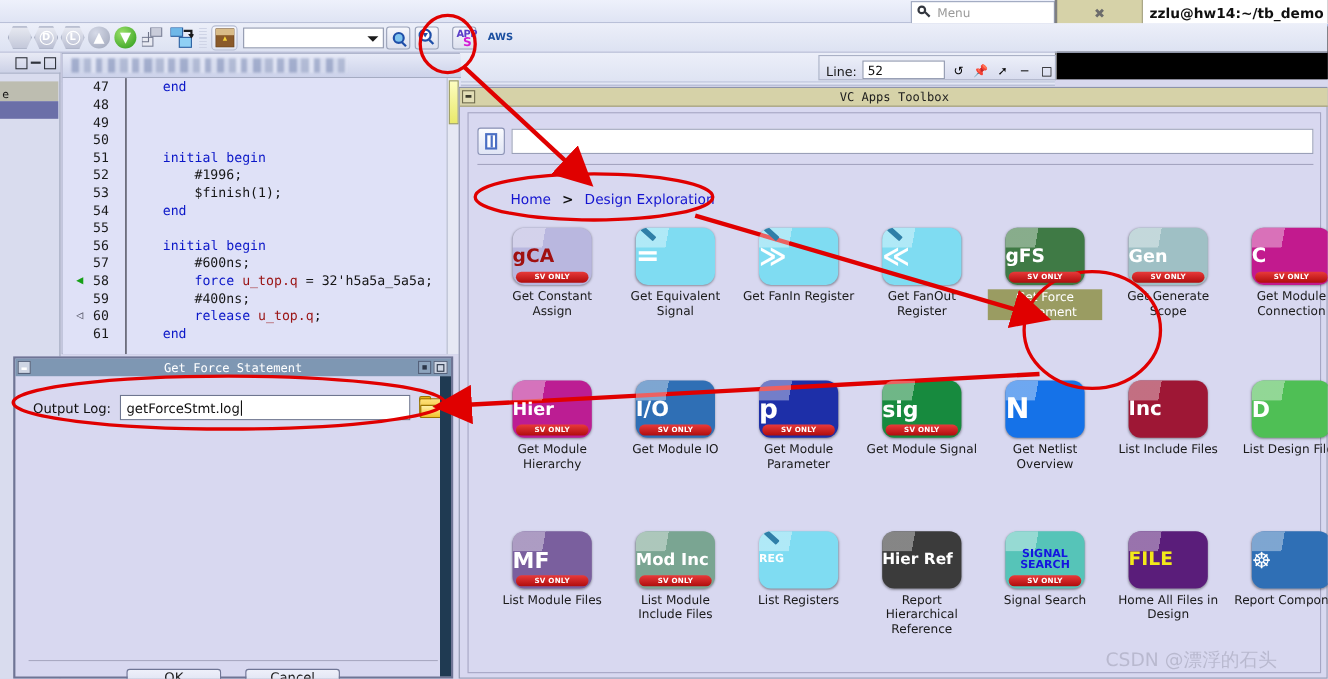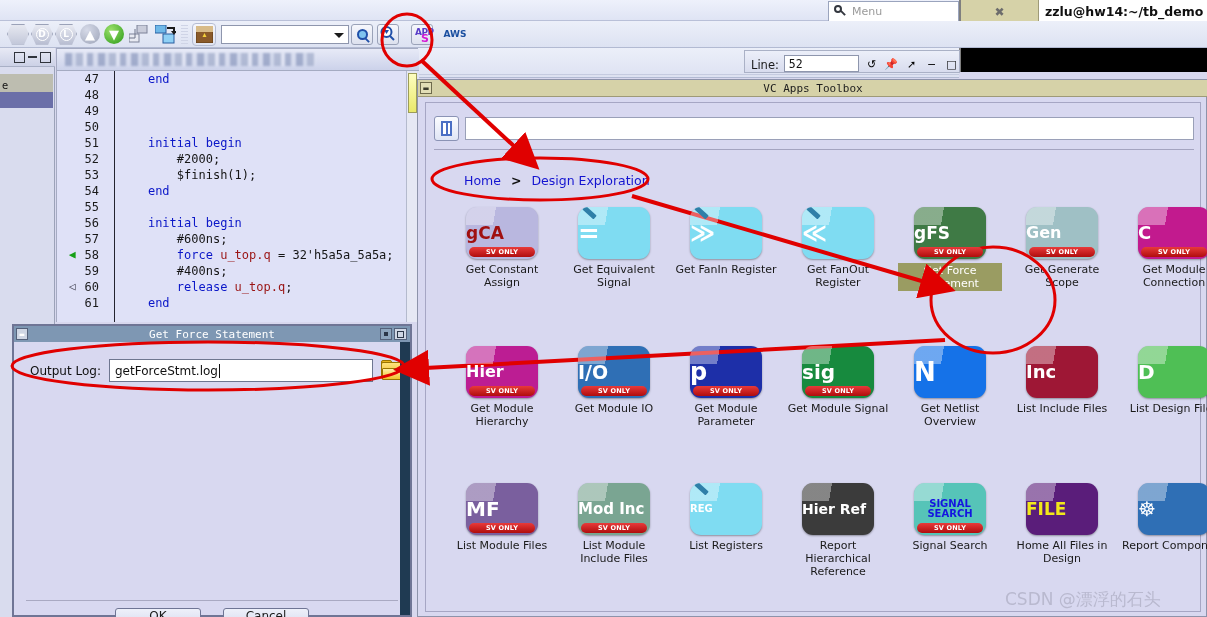--- a/index.html
+++ b/index.html
@@ -404,21 +404,21 @@
       <div class="blurtext"></div>
     </div>
     <div class="ed-body">
       <div class="gutter"></div>
       <div id="code-lines">
           <div class="cline" style="position: relative; height: 16px;"><span class="lnum">47</span><span style="margin-left: 62px; white-space: pre;"><span class="pl">    </span><span class="kw">end</span></span></div>
           <div class="cline" style="position: relative; height: 16px;"><span class="lnum">48</span><span style="margin-left: 62px; white-space: pre;"></span></div>
           <div class="cline" style="position: relative; height: 16px;"><span class="lnum">49</span><span style="margin-left: 62px; white-space: pre;"></span></div>
           <div class="cline" style="position: relative; height: 16px;"><span class="lnum">50</span><span style="margin-left: 62px; white-space: pre;"></span></div>
           <div class="cline" style="position: relative; height: 16px;"><span class="lnum">51</span><span style="margin-left: 62px; white-space: pre;"><span class="pl">    </span><span class="kw">initial begin</span></span></div>
-          <div class="cline" style="position: relative; height: 16px;"><span class="lnum">52</span><span style="margin-left: 62px; white-space: pre;"><span class="pl">        #2000;</span></span></div>
+          <div class="cline" style="position: relative; height: 16px;"><span class="lnum">52</span><span style="margin-left: 62px; white-space: pre;"><span class="pl">        #1996;</span></span></div>
           <div class="cline" style="position: relative; height: 16px;"><span class="lnum">53</span><span style="margin-left: 62px; white-space: pre;"><span class="pl">        $finish(1);</span></span></div>
           <div class="cline" style="position: relative; height: 16px;"><span class="lnum">54</span><span style="margin-left: 62px; white-space: pre;"><span class="pl">    </span><span class="kw">end</span></span></div>
           <div class="cline" style="position: relative; height: 16px;"><span class="lnum">55</span><span style="margin-left: 62px; white-space: pre;"></span></div>
           <div class="cline" style="position: relative; height: 16px;"><span class="lnum">56</span><span style="margin-left: 62px; white-space: pre;"><span class="pl">    </span><span class="kw">initial begin</span></span></div>
           <div class="cline" style="position: relative; height: 16px;"><span class="lnum">57</span><span style="margin-left: 62px; white-space: pre;"><span class="pl">        #600ns;</span></span></div>
           <div class="cline" style="position: relative; height: 16px;"><span class="gmark" style="top: 3px; color: rgb(22, 160, 22);">◀</span><span class="lnum">58</span><span style="margin-left: 62px; white-space: pre;"><span class="pl">        </span><span class="kw">force </span><span class="id">u_top.q</span><span class="pl"> = 32'h5a5a_5a5a;</span></span></div>
           <div class="cline" style="position: relative; height: 16px;"><span class="lnum">59</span><span style="margin-left: 62px; white-space: pre; text-align: right;"><span class="pl">        #400ns;</span></span></div>
           <div class="cline" style="position: relative; height: 16px;"><span class="gmark" style="top: 3px; color: rgb(74, 74, 90);">◁</span><span class="lnum">60</span><span style="margin-left: 62px; white-space: pre;"><span class="pl">        </span><span class="kw">release </span><span class="id">u_top.q</span><span class="pl">;</span></span></div>
           <div class="cline" style="position: relative; height: 16px;"><span class="lnum">61</span><span style="margin-left: 62px; white-space: pre;"><span class="pl">    </span><span class="kw">end</span></span></div>
         </div>

